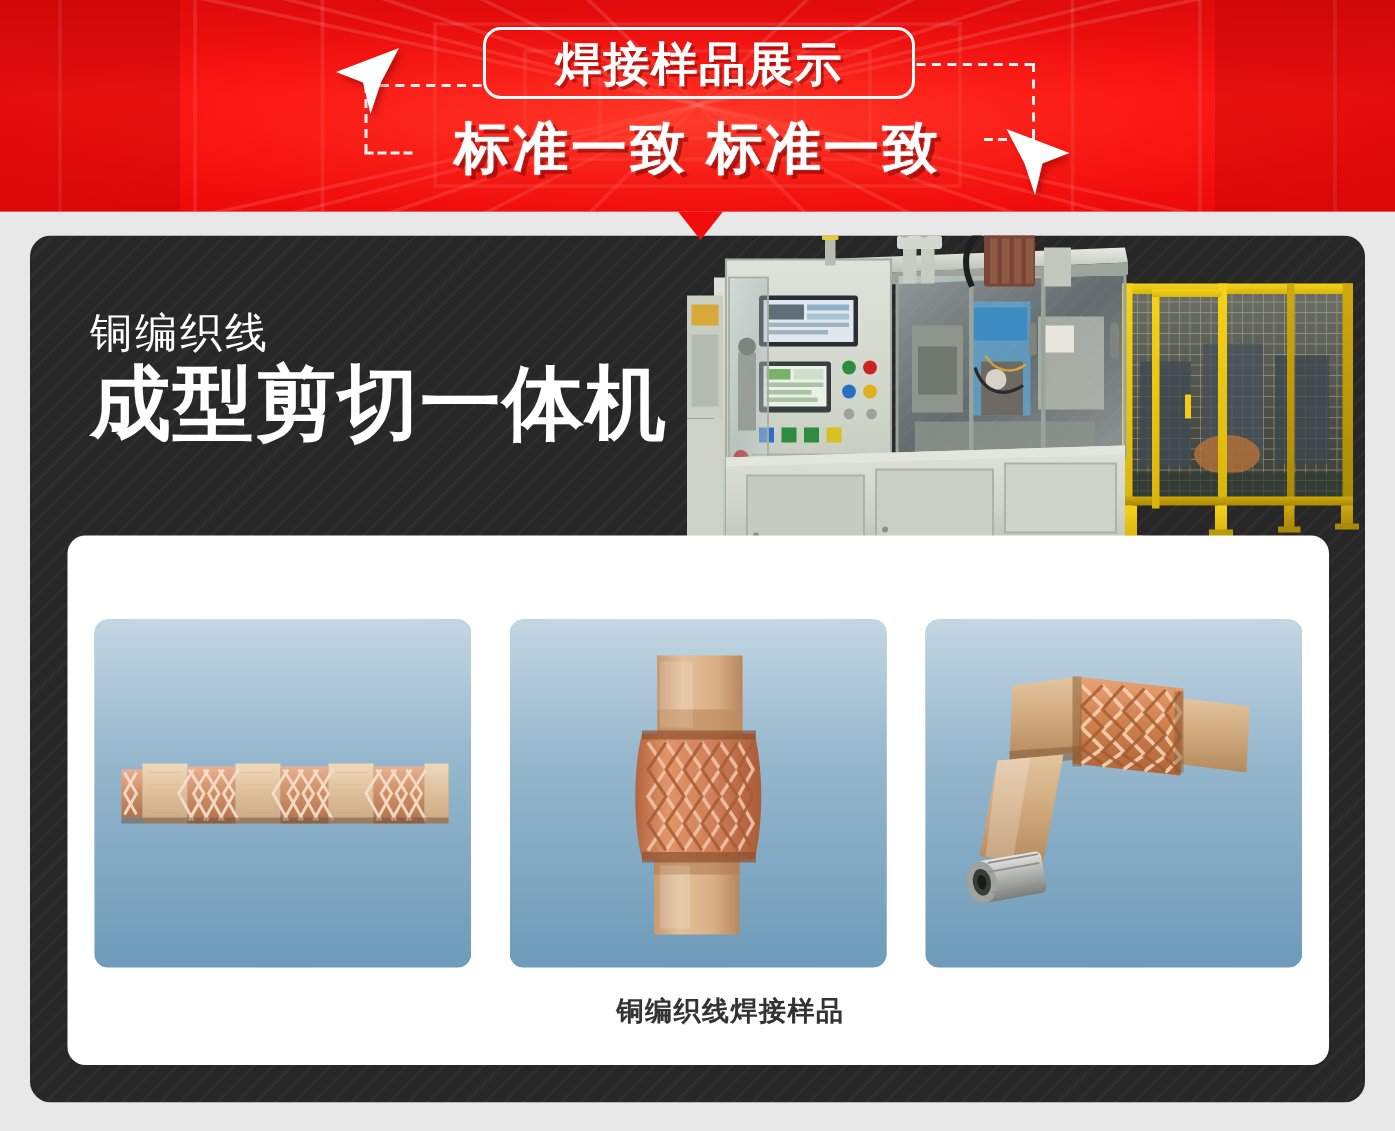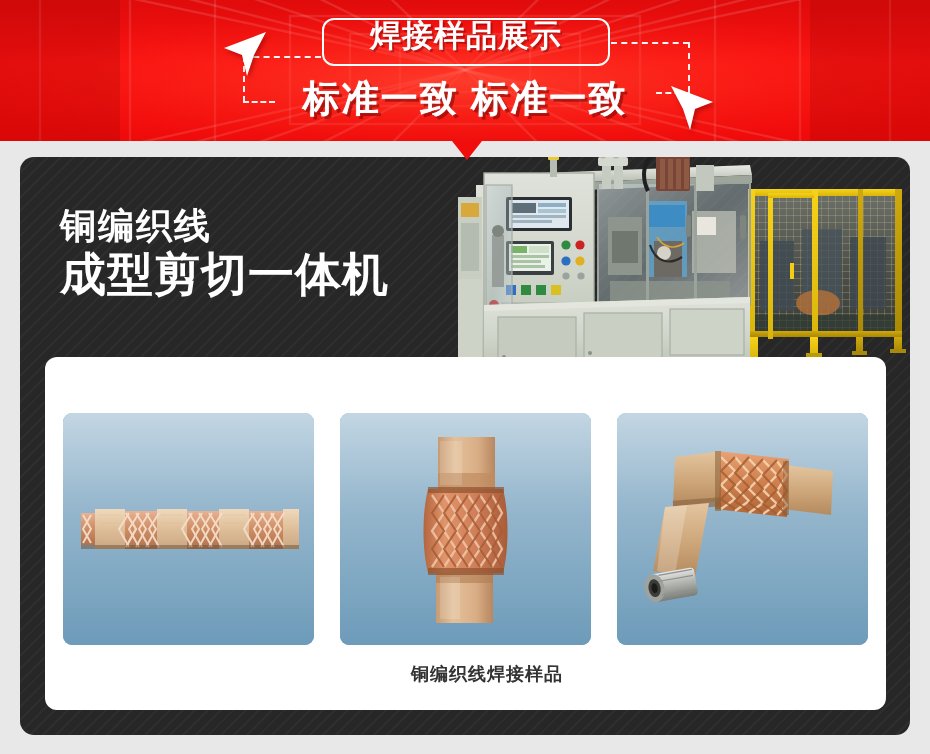--- a/index.html
+++ b/index.html
@@ -16,21 +16,21 @@
     position: absolute; left: 0; top: 0; width: 930px; height: 141px;
     background: #f20d0d;
     overflow: hidden;
   }
   .banner-grid { position: absolute; inset: 0; overflow: hidden; }
 
   
   .title-pill {
     position: absolute; left: 322px; top: 18px; width: 288px; height: 48px;
     border: 2px solid #ffffff; border-radius: 12px;
-    display: flex; align-items: flex-start; justify-content: center;
+    display: flex; align-items: center; justify-content: center;
   }
   .title-main {
     font-size: 31px; font-weight: bold; color: #ffffff; letter-spacing: 1px;
     line-height: 1; white-space: nowrap;
     text-shadow: 2px 2px 0 rgba(120,0,0,0.45);
   }
   .subtitle {
     position: absolute; left: 0; right: 0; top: 74px;
     text-align: center;
     font-size: 37px; font-weight: bold; color: #ffffff; letter-spacing: 2px;
@@ -75,22 +75,22 @@
       rgba(0,0,0,0.0) 9px);
     border-radius: 14px;
     overflow: hidden;
   }
 
   .prod-title {
     position: absolute; left: 40px; top: 48px;
     color: #ffffff; line-height: 1.18;
     z-index: 3;
   }
-  .prod-title .l1 { font-size: 36px; font-weight: bold; letter-spacing: 2px; display:block; }
-  .prod-title .l2 { font-size: 46px; font-weight: bold; letter-spacing: 1px; display:block; }
+  .prod-title .l1 { font-size: 28px; font-weight: normal; letter-spacing: 2px; display:block; }
+  .prod-title .l2 { font-size: 54px; font-weight: bold; letter-spacing: 1px; display:block; }
 
   
   .machine-wrap {
     position: absolute; left: 430px; top: -12px; width: 470px; height: 260px;
     z-index: 2;
   }
   .machine-wrap svg { display:block; }
 
   
   .white-card {

